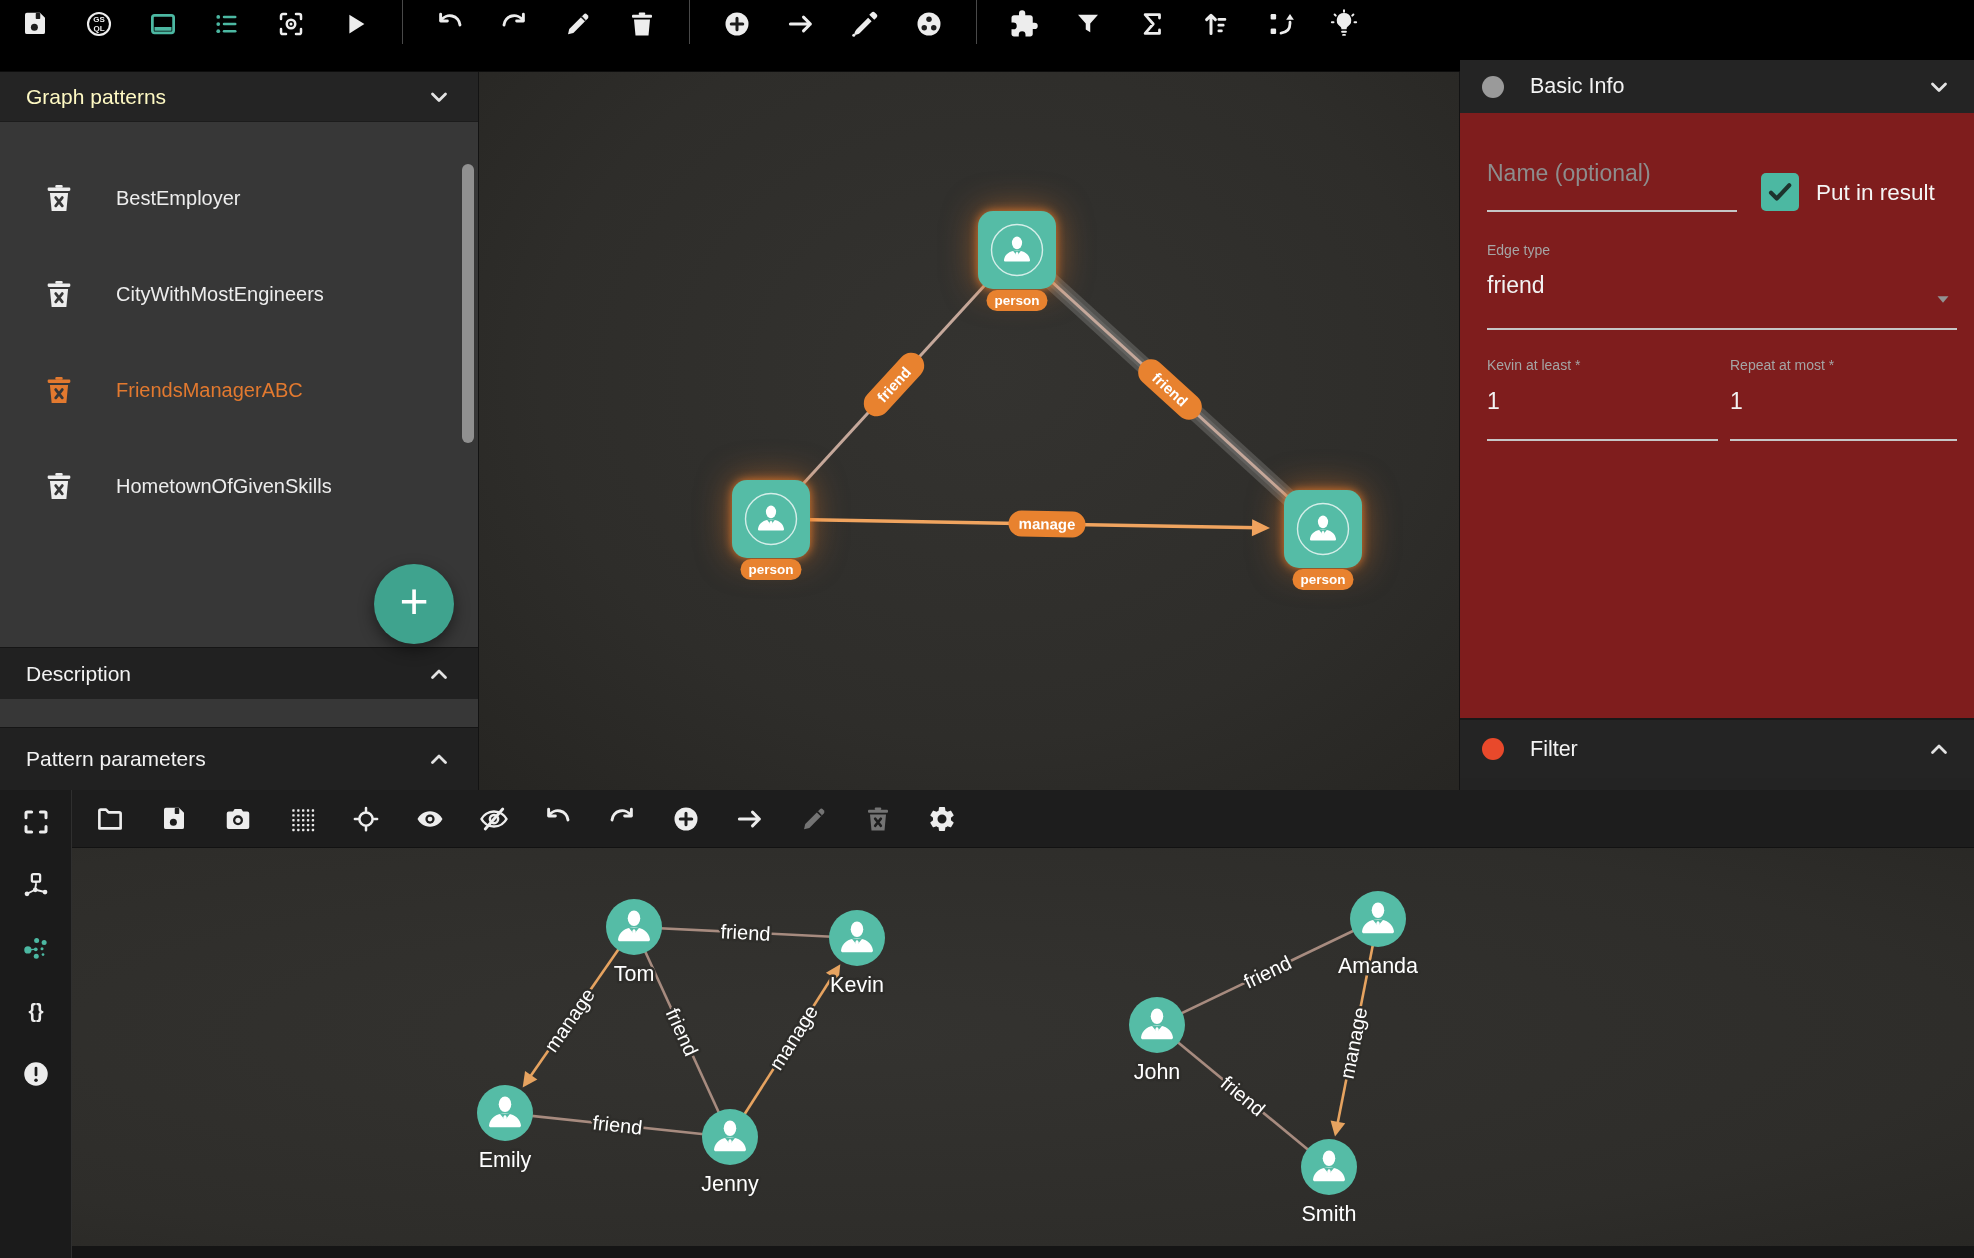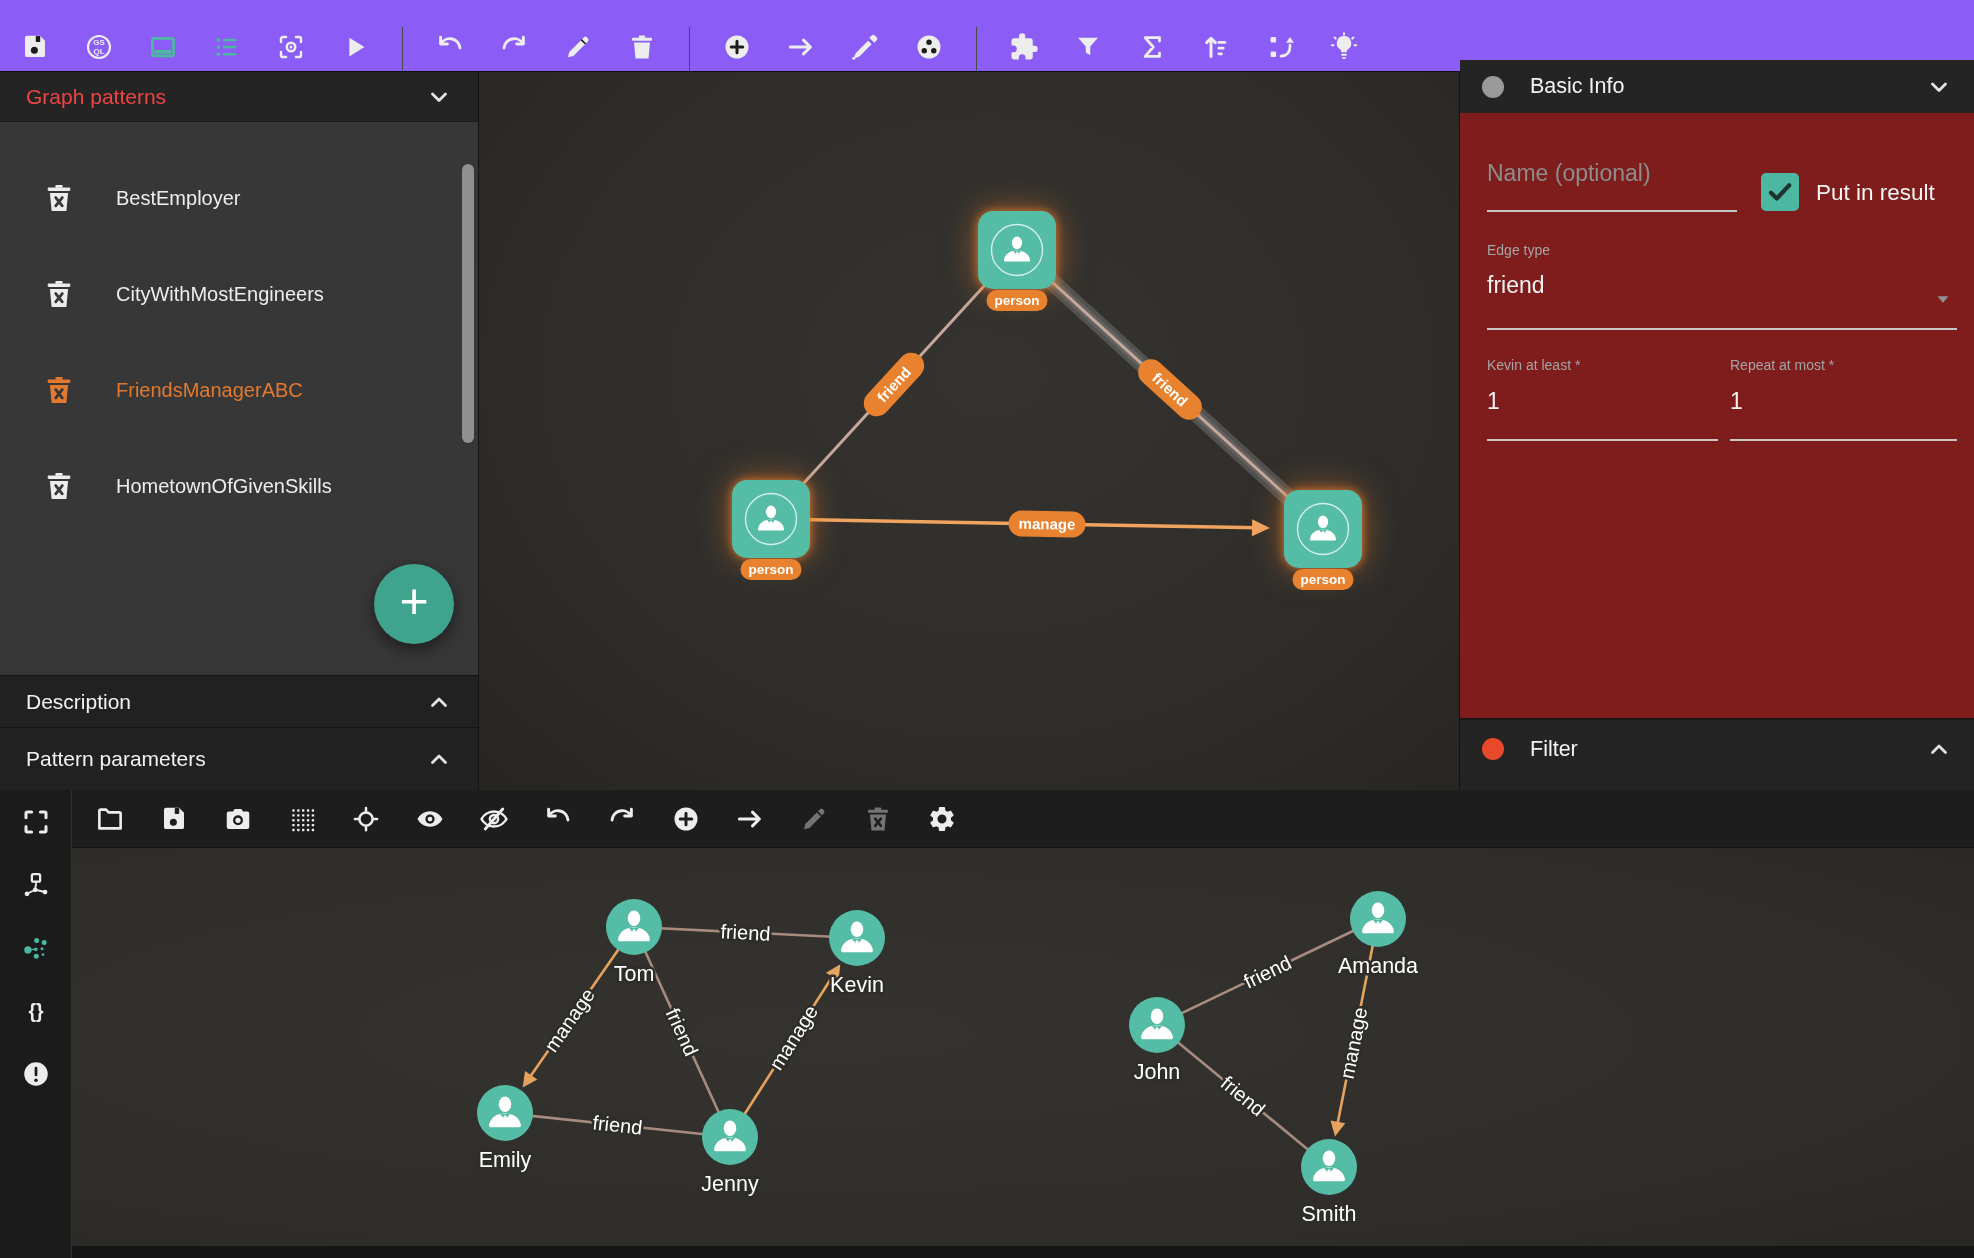--- a/index.html
+++ b/index.html
@@ -1,54 +1,54 @@
 <!DOCTYPE html>
 <html><head>
 <meta charset="utf-8">
 <style>
   html,body{margin:0;padding:0;background:#0e0e0e;}
   .app{position:relative;width:1974px;height:1258px;background:#232323;overflow:hidden;
        font-family:"Liberation Sans","DejaVu Sans",sans-serif;color:#ececec;
        --teal:#4cb8a2;--orange:#e2792f;}
   svg{display:block}
   
-  .top-toolbar{position:absolute;left:0;top:0;width:100%;height:72px;background:#8b5cf6;
-       display:flex;align-items:flex-end;padding-left:3px;box-sizing:border-box;
+  .top-toolbar{position:absolute;left:0;top:0;width:100%;height:72px;background:#000000;
+       display:flex;align-items:flex-start;padding-left:3px;box-sizing:border-box;
        border-bottom:1px solid #0d0d0d;--cutbg:#1c1c1c;}
   .tb-btn{width:64px;height:48px;display:flex;align-items:center;justify-content:center;
        color:#ededed;cursor:pointer;flex:none}
   .tb-btn svg{width:30px;height:30px}
   .tb-btn.accent{color:var(--teal)}
   .tb-btn.disabled{color:#747474}
   .tb-div{width:1px;height:44px;background:#494949;margin:0 15px;flex:none}
   .cut{stroke:var(--cutbg);fill:none}
   .cutf{fill:var(--cutbg)}
   
   .sidebar{position:absolute;left:0;top:72px;width:478px;height:718px;background:#373737}
   .sb-header{position:absolute;top:0;left:0;right:0;height:50px;background:#242424;
        display:flex;align-items:center;justify-content:space-between;padding:0 26px;
        box-sizing:border-box;cursor:pointer;border-bottom:1px solid #1c1c1c}
-  .sb-title{font-size:21px;color:#ef4444}
+  .sb-title{font-size:21px;color:#fef9c3}
   .hdr-chevron{color:#e3e3e3;display:flex}
   .hdr-chevron svg{width:26px;height:26px}
   .sb-list{position:absolute;top:50px;left:0;right:0;height:553px;--cutbg:#373737;
        padding-top:28px;box-sizing:border-box;overflow:hidden}
   .sb-item{height:96px;display:flex;align-items:center;padding-left:42px;gap:40px;
        font-size:20px;color:#ededed;cursor:pointer}
   .sb-item svg{width:34px;height:34px;flex:none}
   .sb-item.selected{color:var(--orange)}
   .sb-scroll{position:absolute;right:4px;top:92px;width:12px;height:279px;background:#909090;border-radius:6px}
   .fab{position:absolute;left:374px;top:492px;width:80px;height:80px;border-radius:50%;
        background:#3fa38e;border:none;color:#fff;font-size:50px;font-weight:300;line-height:1;
        display:flex;align-items:center;justify-content:center;padding:0 0 6px 0;cursor:pointer;
        box-shadow:0 6px 16px rgba(0,0,0,.45);z-index:3}
   .sb-section{position:absolute;left:0;right:0;background:#212121;display:flex;align-items:center;
        justify-content:space-between;padding:0 26px;box-sizing:border-box;font-size:21px;
        color:#f2f2f2;border-top:1px solid #151515;cursor:pointer}
-  #sec-desc{top:603px;height:52px}
+  #sec-desc{top:575px;height:52px}
   #sec-params{top:655px;height:63px}
   
   .center-canvas{position:absolute;left:478px;top:72px;width:982px;height:718px;box-sizing:border-box;
        background:radial-gradient(ellipse at 52% 42%,#343330 0%,#2e2d2a 62%,#262522 100%);
        border-left:1px solid #131313;border-right:1px solid #131313}
   
   .right-panel{position:absolute;left:1460px;top:60px;width:514px;height:718px;background:#7f1d1d}
   .rp-header{position:absolute;left:0;right:0;height:53px;background:#242424;display:flex;
        align-items:center;gap:26px;padding:0 22px;box-sizing:border-box;cursor:pointer}
   #rp-basic{top:0}

